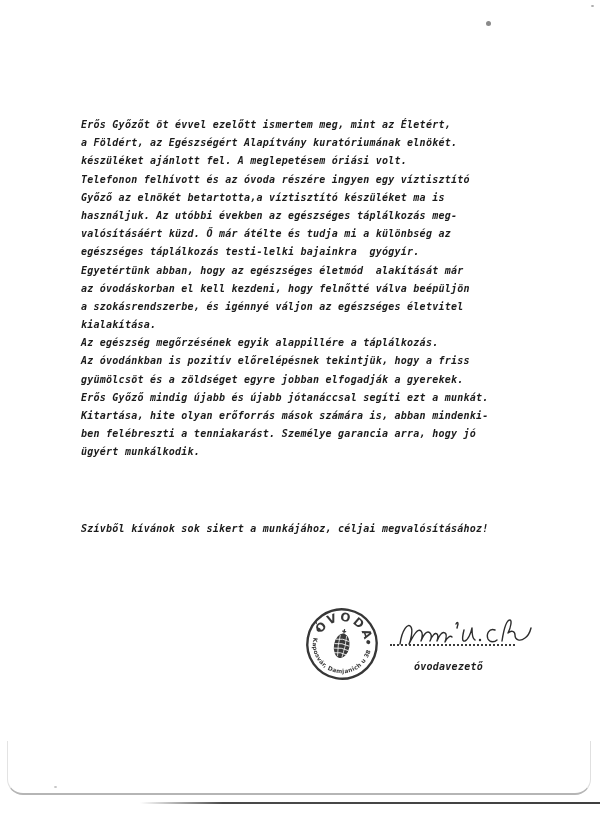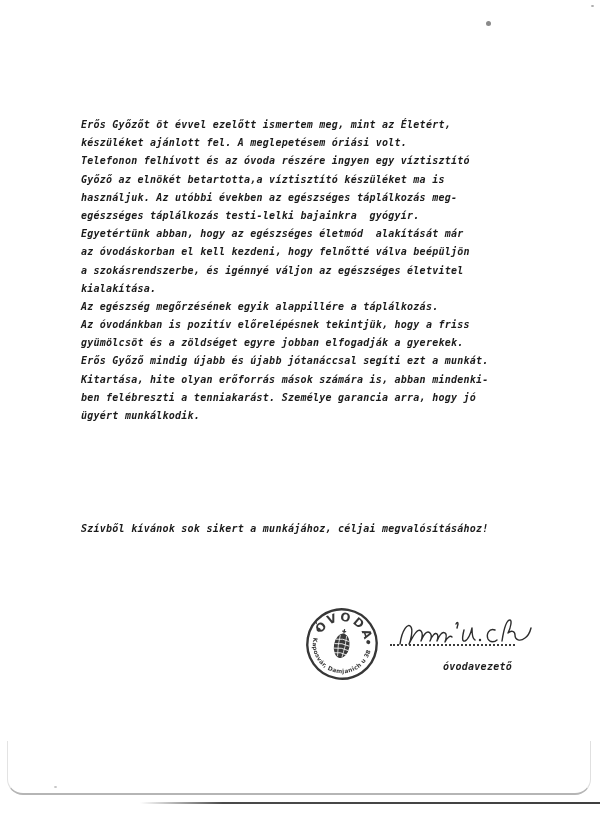--- a/index.html
+++ b/index.html
@@ -6,21 +6,21 @@
   .page{
     position:relative;width:600px;height:825px;background:#ffffff;
     font-family:"DejaVu Sans Mono","Liberation Mono",monospace;
     color:#1b1b1b;overflow:hidden;
   }
   .tl{white-space:pre;font-size:10px;font-weight:600;letter-spacing:.25px;color:#1b1b1b;font-style:italic;}
   .body-text{position:absolute;left:81px;top:116px;}
   .body-text .tl{display:block;height:18.2px;line-height:18.2px;}
   .closing{position:absolute;left:81px;top:523px;}
   .date{position:absolute;left:84px;top:626px;}
-  .role{position:absolute;left:414px;top:661px;margin-left:29px;}
+  .role{position:absolute;left:414px;top:661px;}
   .stamp{position:absolute;left:300px;top:601px;width:84px;height:86px;transform:rotate(10deg);opacity:.88;}
   .stamp text{font-family:"DejaVu Sans","Liberation Sans",sans-serif;fill:#1c1c1c;}
   .stamp .ring{fill:none;stroke:#1c1c1c;stroke-width:2.6;}
   .stamp .top-t{font-size:13px;font-weight:bold;letter-spacing:2.5px;}
   .stamp .bot-t{font-size:6.4px;font-weight:bold;letter-spacing:.3px;}
   .signature{position:absolute;left:392px;top:600px;width:145px;height:62px;}
   .signature path{fill:none;stroke:#2c2c2c;stroke-width:1.4;stroke-linecap:round;stroke-linejoin:round;}
   .dotted{position:absolute;left:390px;top:634px;width:125px;height:10px;border-bottom:2px dotted #3a3a3a;}
   .edge-curve{position:absolute;left:7px;right:9px;bottom:30px;height:52px;
     border-bottom:2px solid #b5b5b5;border-left:1px solid #e3e3e3;border-right:1px solid #e0e0e0;
@@ -32,24 +32,26 @@
   .speck.s2{left:486px;top:21px;width:5px;height:5px;background:#8a8a8a;}
   .speck.s3{left:54px;top:786px;width:3px;height:2px;background:#c4c4c4;}
 </style>
 </head>
 <body>
 
 <div class="page">
 
   <div class="body-text">
     <div class="tl">Erős Győzőt öt évvel ezelőtt ismertem meg, mint az Életért,</div>
+    <div class="tl">a Földért, az Egészségért Alapítvány kuratóriumának elnökét.</div>
     <div class="tl">készüléket ajánlott fel. A meglepetésem óriási volt.</div>
     <div class="tl">Telefonon felhívott és az óvoda részére ingyen egy víztisztító</div>
     <div class="tl">Győző az elnökét betartotta,a víztisztító készüléket ma is</div>
     <div class="tl">használjuk. Az utóbbi években az egészséges táplálkozás meg-</div>
+    <div class="tl">valósításáért küzd. Ő már átélte és tudja mi a különbség az</div>
     <div class="tl">egészséges táplálkozás testi-lelki bajainkra  gyógyír.</div>
     <div class="tl">Egyetértünk abban, hogy az egészséges életmód  alakítását már</div>
     <div class="tl">az óvodáskorban el kell kezdeni, hogy felnőtté válva beépüljön</div>
     <div class="tl">a szokásrendszerbe, és igénnyé váljon az egészséges életvitel</div>
     <div class="tl">kialakítása.</div>
     <div class="tl">Az egészség megőrzésének egyik alappillére a táplálkozás.</div>
     <div class="tl">Az óvodánkban is pozitív előrelépésnek tekintjük, hogy a friss</div>
     <div class="tl">gyümölcsöt és a zöldséget egyre jobban elfogadják a gyerekek.</div>
     <div class="tl">Erős Győző mindig újabb és újabb jótanáccsal segíti ezt a munkát.</div>
     <div class="tl">Kitartása, hite olyan erőforrás mások számára is, abban mindenki-</div>

